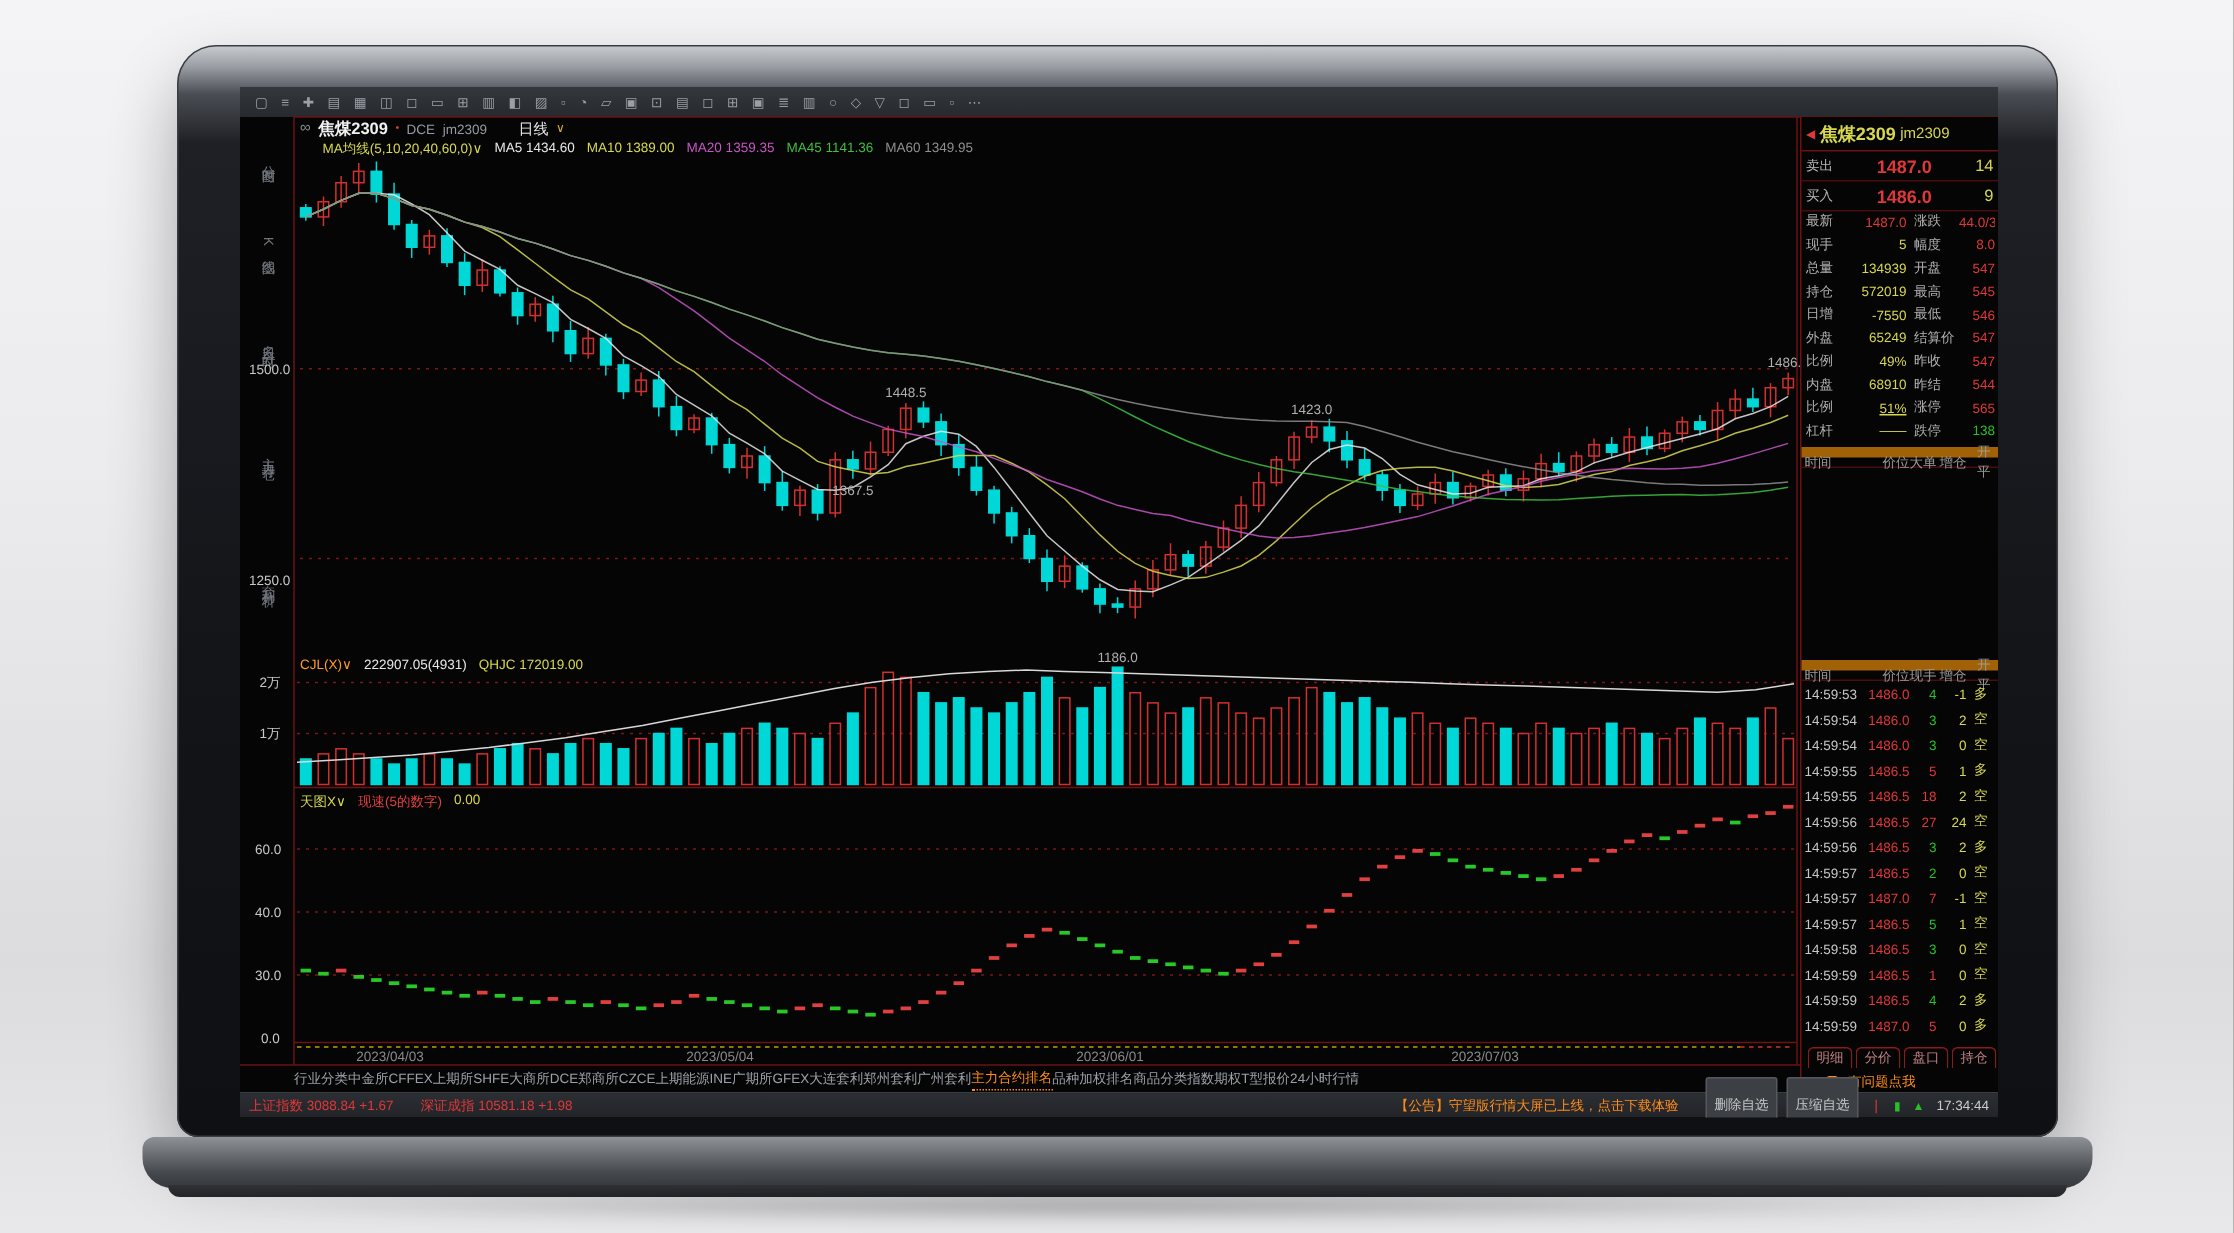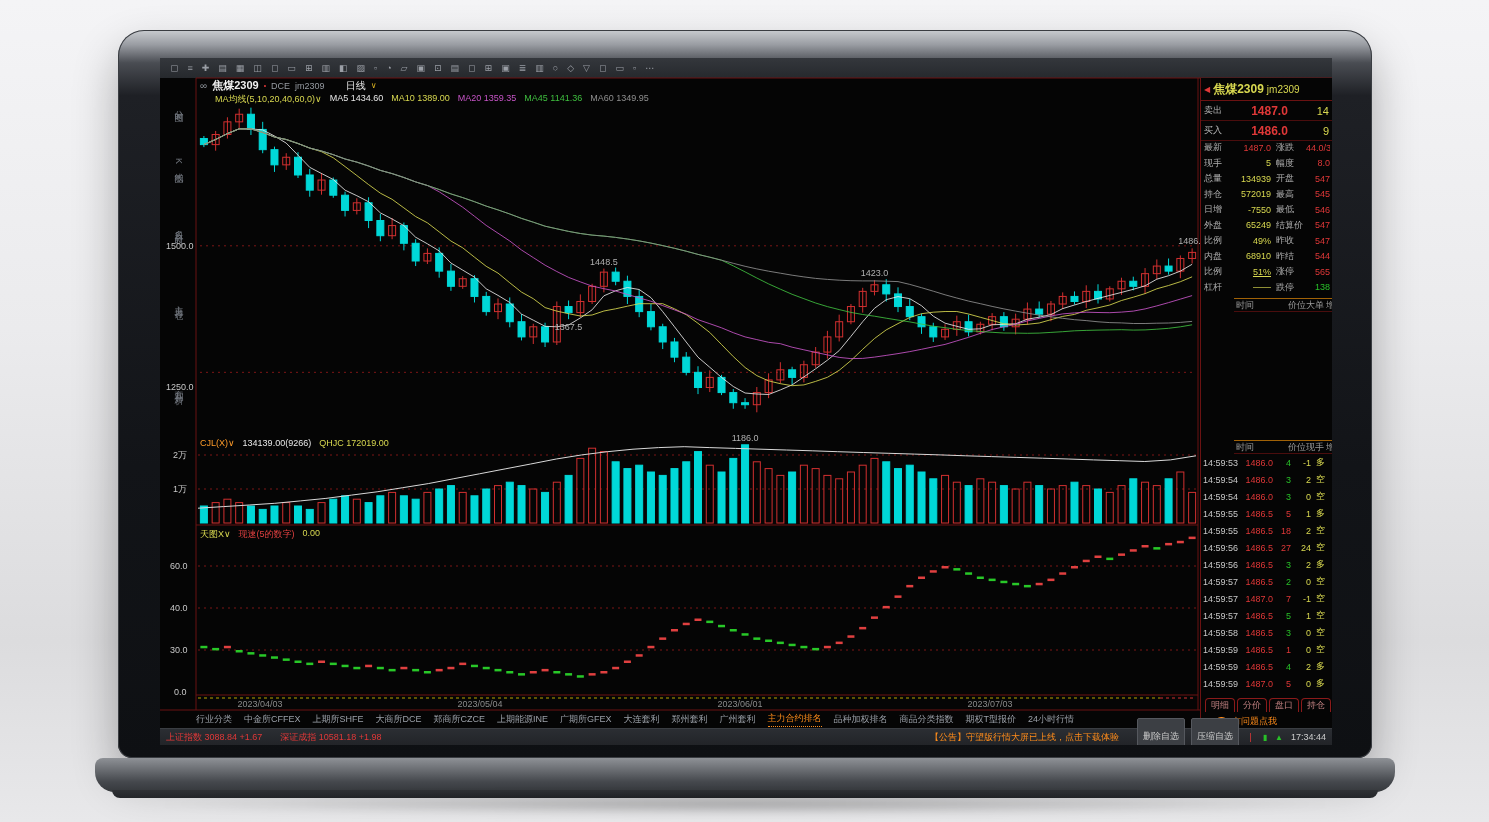--- a/index.html
+++ b/index.html
@@ -84,39 +84,39 @@
   .q-bbs{height:19px;display:flex;align-items:center;padding:0 3px;border-bottom:1px solid #4a0d0d;}
   .q-bbs .lab{color:#b8b8b8;width:28px;}
   .q-bbs .prc{color:#e03838;font-weight:bold;font-size:12px;flex:1;text-align:center;}
   .q-bbs .qty{color:#d8d850;font-size:11px;width:22px;text-align:right;}
   .q-stats{position:absolute;left:0;top:62px;width:132px;}
   .qrow{display:flex;height:15.5px;align-items:center;padding:0 3px;}
   .qrow .l1{color:#b0b0b0;width:27px;}
   .qrow .v1{flex:1;text-align:right;padding-right:5px;}
   .qrow .l2{color:#b0b0b0;width:30px;}
   .qrow .v2{width:24px;text-align:right;overflow:hidden;white-space:nowrap;}
-  .q-grayhead{position:absolute;left:0;width:132px;height:14px;display:flex;
-    border-top:1px solid #a16207;border-bottom:1px solid #4a0d0d;color:#9a9a9a;padding:0 2px;box-sizing:border-box;margin-left:33px;}
+  .q-grayhead{position:absolute;left:0;width:132px;height:14px;display:flex;align-items:center;
+    border-top:7px solid #a16207;border-bottom:1px solid #4a0d0d;color:#9a9a9a;padding:0 2px;box-sizing:border-box;}
   .gh-c{text-align:right;}
   .q-tape{position:absolute;left:0;top:376px;width:132px;}
   .trow{display:flex;height:17px;align-items:center;padding:0 2px;}
   .c-t{width:38px;color:#c8c8c8;}
   .c-p{width:32px;text-align:right;color:#e03838;}
   .c-q{width:18px;text-align:right;}
   .c-z{width:20px;text-align:right;color:#d8d850;}
   .c-d{width:14px;text-align:right;color:#d8d850;}
   .q-tabs{position:absolute;left:0;top:620px;width:132px;height:14px;display:flex;gap:2px;padding-left:4px;}
   .q-tab{border:1px solid #8b1a1a;border-bottom:none;border-radius:4px 4px 0 0;color:#c08080;
     padding:0 5px;line-height:12px;height:13px;}
   .q-help{position:absolute;left:0;top:636px;width:132px;height:14px;display:flex;align-items:center;gap:4px;padding-left:14px;color:#ff8c1a;}
   .hs-arc{width:9px;height:7px;border:2px solid #ff8c1a;border-bottom:none;border-radius:6px 6px 0 0;display:inline-block;}
   
   .markettabs{
     position:absolute;left:36px;top:654px;width:1004px;height:15px;
-    display:flex;align-items:center;gap:12px;color:#9ba0a8;white-space:nowrap;z-index:5;
+    display:flex;align-items:center;color:#9ba0a8;white-space:nowrap;z-index:5;
   }
   .mtab{cursor:default;}
   .mtab.active{color:#ff8c1a;border-bottom:1px dotted #ff8c1a;padding-bottom:1px;}
   .statusbar{
     position:absolute;left:0;top:670px;width:1172px;height:17px;
     background:linear-gradient(180deg,#2b2e33,#222428);border-top:1px solid #3a3d42;
     display:flex;align-items:center;padding:0 6px;box-sizing:border-box;gap:8px;z-index:6;
   }
   .tickeritem{color:#e03838;margin-right:18px;}
   .sb-spacer{flex:1;}
@@ -579,21 +579,21 @@
           <span style="color: rgb(200, 85, 200);">MA20 1359.35</span>
           <span style="color: rgb(63, 191, 63);">MA45 1141.36</span>
           <span style="color: rgb(143, 143, 143);">MA60 1349.95</span>
         </div>
 
       <div class="axis-label" style="left:6px;top:183px;">1500.0</div>
       <div class="axis-label" style="left:6px;top:324px;">1250.0</div>
 
       <div class="labelrow" id="volLabel" style="left:40px;top:380px;">
           <span style="color: rgb(255, 156, 42);">CJL(X)∨</span>
-          <span style="color: rgb(232, 232, 232);">134139.00(9266)</span>
+          <span style="color: rgb(232, 232, 232);">222907.05(4931)</span>
           <span style="color: rgb(216, 216, 80);">QHJC 172019.00</span>
         </div>
       <div class="axis-label" style="left:13px;top:391px;">2万</div>
       <div class="axis-label" style="left:13px;top:425px;">1万</div>
 
       <div class="labelrow" id="subLabel" style="left:40px;top:470px;">
           <span style="color: rgb(216, 216, 80);">天图X∨</span>
           <span style="color: rgb(224, 64, 64);">现速(5的数字)</span>
           <span style="color: rgb(216, 216, 80);">0.00</span>
         </div>

